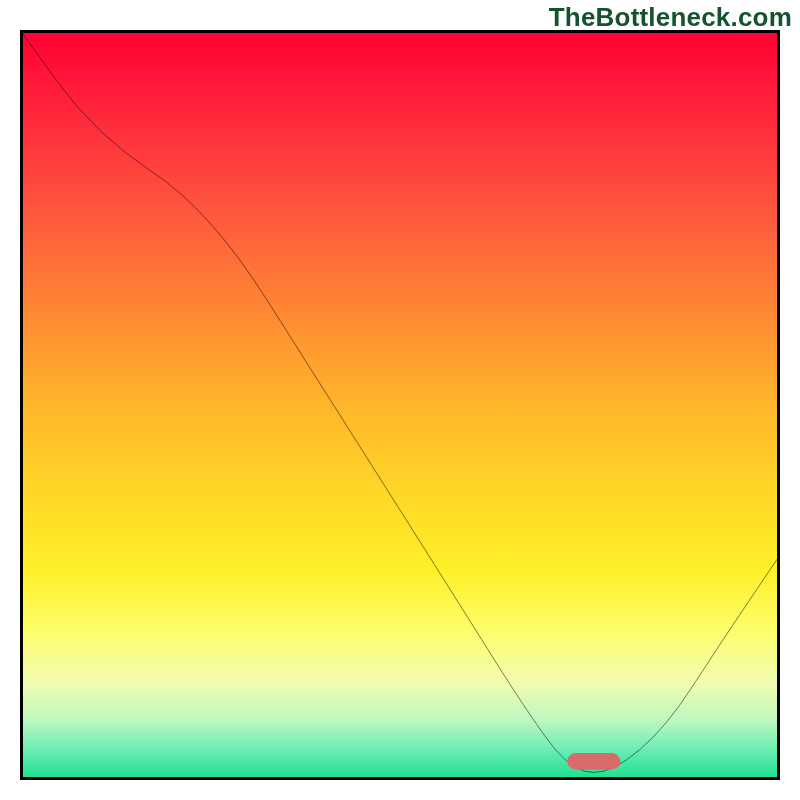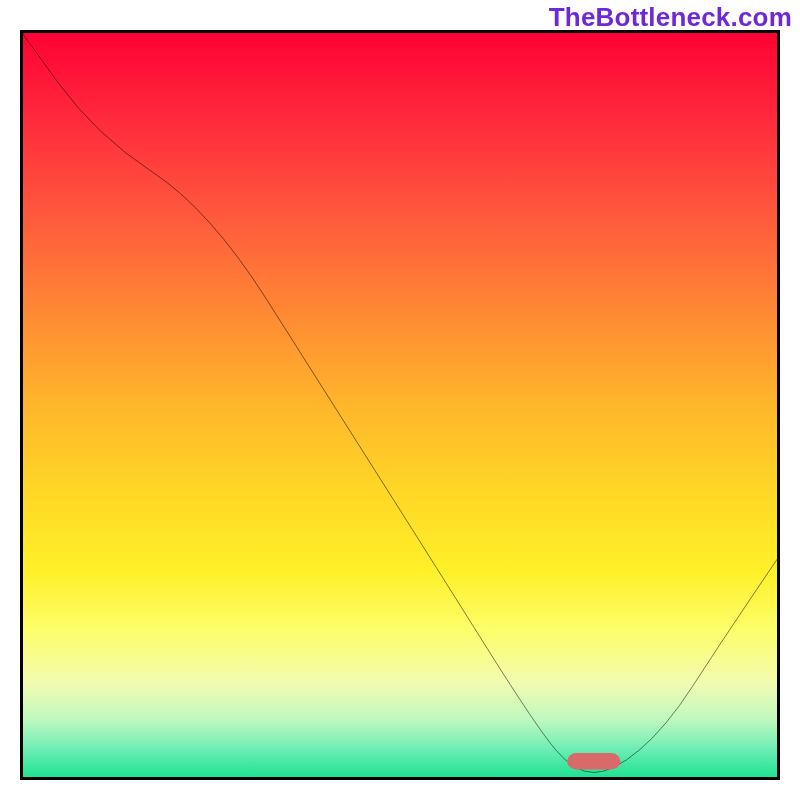--- a/index.html
+++ b/index.html
@@ -15,21 +15,21 @@
     position: relative;
     width: 800px;
     height: 800px;
   }
   .watermark {
     position: absolute;
     top: 2px;
     right: 8px;
     font-size: 26px;
     font-weight: 600;
-    color: #6d28d9;
+    color: #14532d;
     letter-spacing: 0.2px;
   }
   .inner {
     position: absolute;
     left: 20px;
     top: 30px;
     width: 760px;
     height: 750px;
   }
   .gradient {

